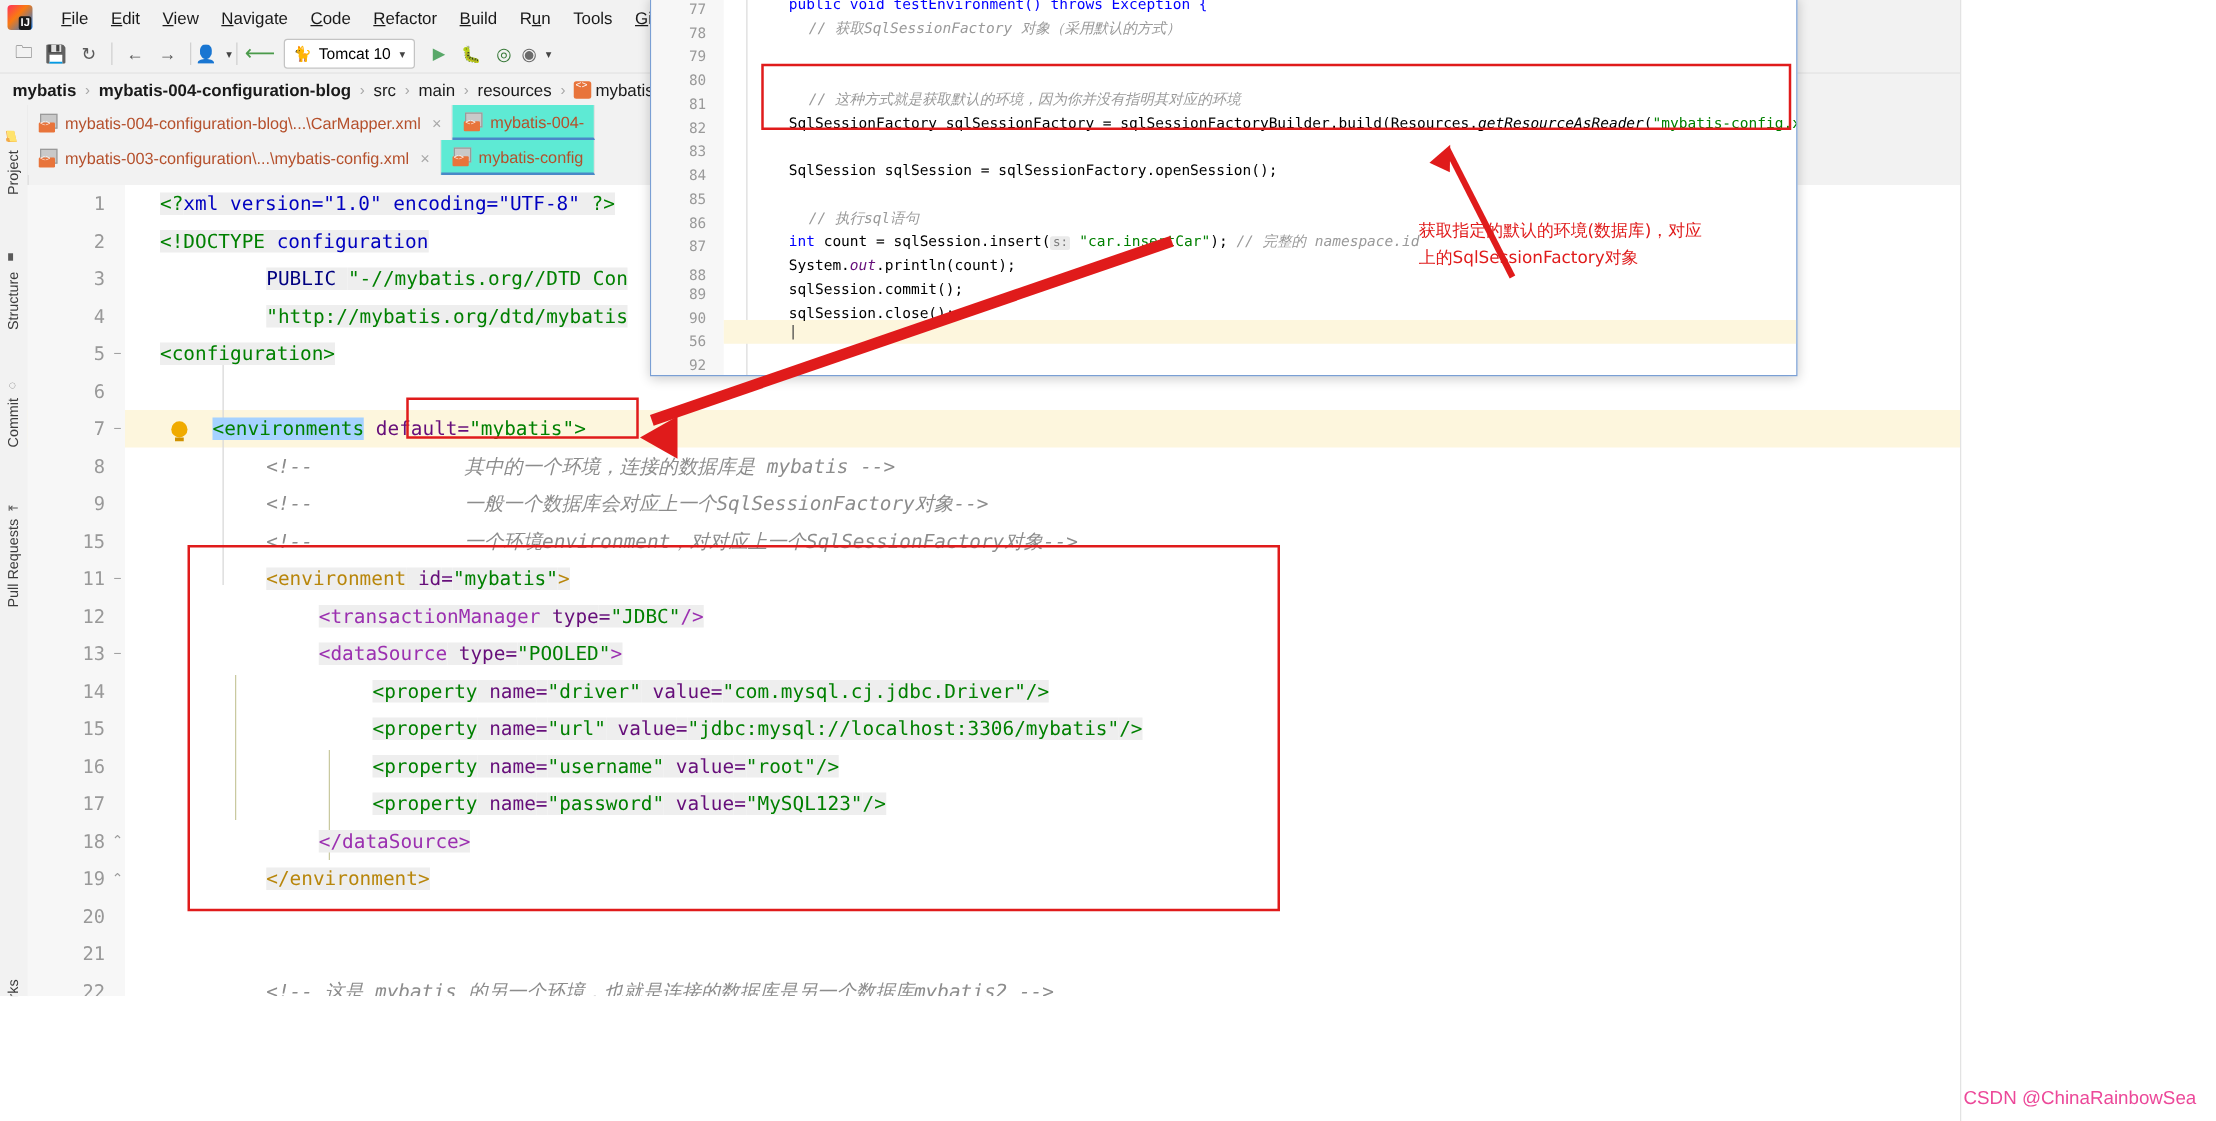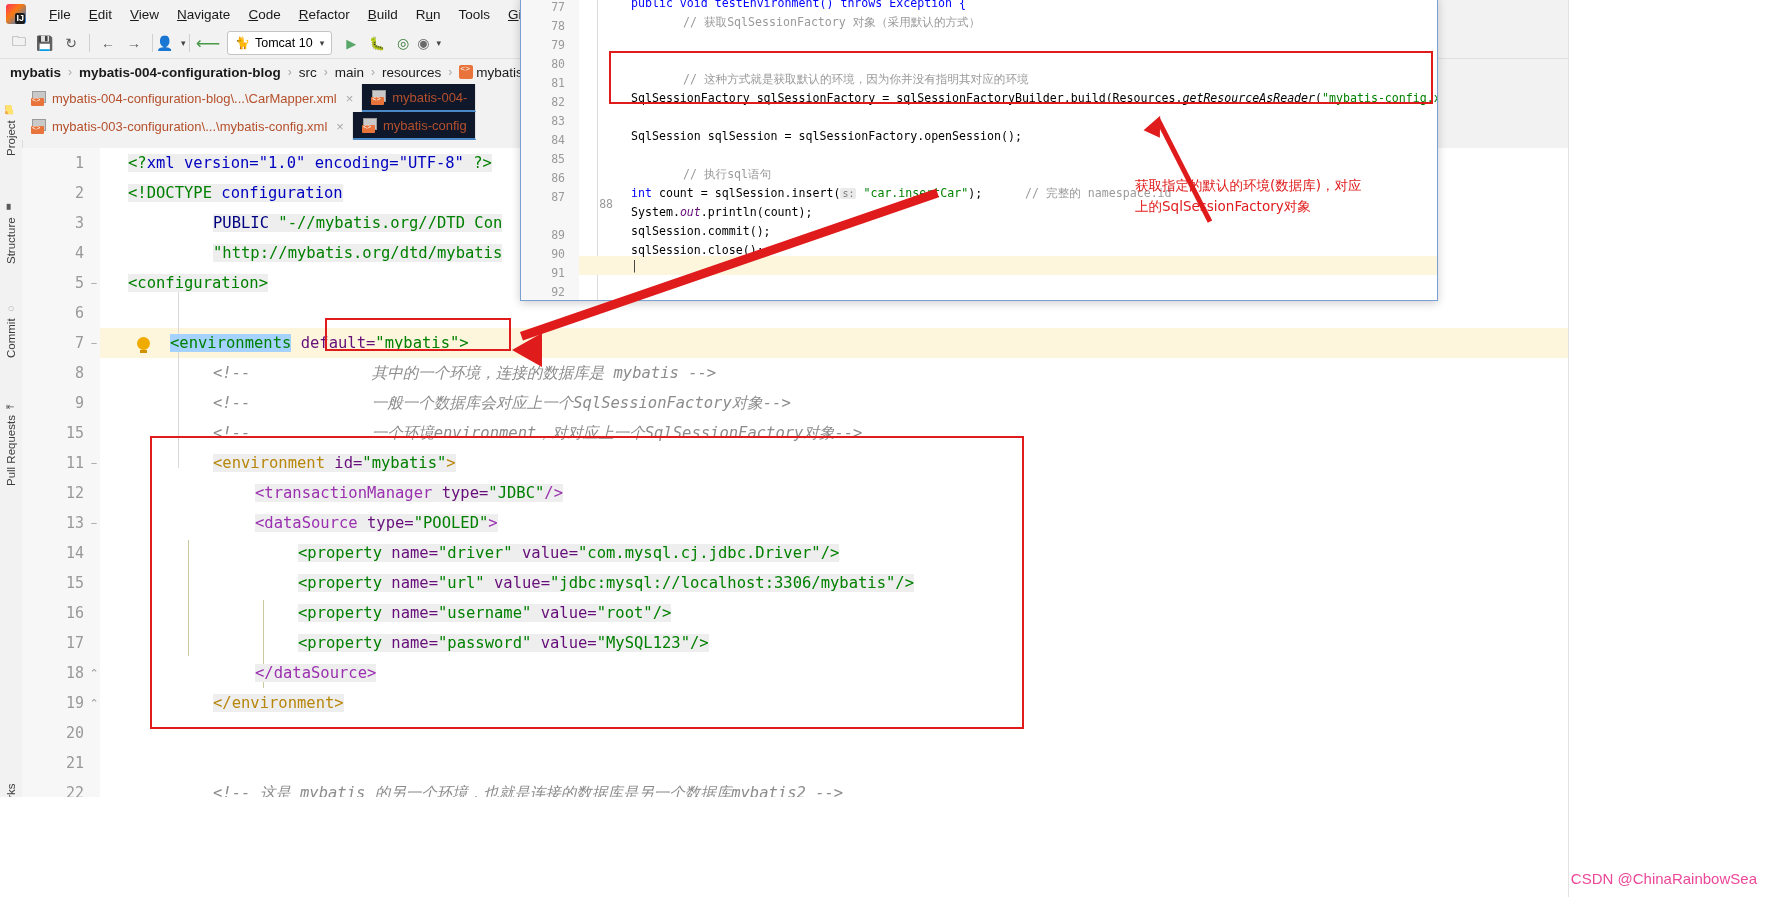--- a/index.html
+++ b/index.html
@@ -44,21 +44,21 @@
   
   .rail{position:absolute;left:0;top:84px;width:22px;height:713px;background:#f2f2f2;border-right:1px solid #dcdcdc;}
   .rail-item{writing-mode:vertical-rl;transform:rotate(180deg);font-size:11.5px;color:#3c3c3c;
     margin:0 auto;display:flex;align-items:center;gap:4px;padding:8px 0;width:22px;box-sizing:border-box;justify-content:flex-start;}
   .rail-ico{font-size:10px;color:#5a5a5a;transform:rotate(90deg);}
 
   
   .tabrow{display:flex;height:28px;background:#f2f2f2;align-items:stretch;}
   .tab{display:flex;align-items:center;padding:0 8px 0 9px;font-size:13px;color:#b5502c;gap:6px;
     border-right:1px solid #e2e2e2;white-space:nowrap;}
-  .tab.active{background:#0f172a;border-bottom:2px solid #4a88c7;}
+  .tab.active{background:#5eead4;border-bottom:2px solid #4a88c7;}
   .tab .xico{color:#a9a9a9;font-size:13px;margin-left:3px;}
   .xmlico{width:15px;height:15px;position:relative;flex:none;}
   .xmlico .pg{position:absolute;left:1px;top:0;width:12px;height:10px;background:#c9c9c9;border:1px solid #9a9a9a;}
   .xmlico .tg{position:absolute;left:0;bottom:0;width:13px;height:8px;background:#e8743b;border-radius:1px;}
   .xmlico .tg::after{content:"<>";position:absolute;left:1px;top:-2px;font-size:7px;color:#fff;font-family:"Liberation Mono",monospace;}
 
   
   .editor{position:absolute;left:22px;top:148px;right:0;bottom:0;background:#ffffff;overflow:hidden;}
   .gutter{position:absolute;left:0;top:0;width:78px;height:100%;background:#f7f7f7;}
   .codearea{position:absolute;left:78px;top:0;right:0;bottom:0;}
@@ -92,21 +92,21 @@
   .popup{position:absolute;left:520px;top:-3px;width:916px;height:302px;background:#ffffff;
     border:1px solid #7a9fd4;box-shadow:0 2px 9px rgba(0,0,0,.20);overflow:hidden;}
   .pgutter{position:absolute;left:0;top:0;width:58px;height:100%;background:#f7f7f7;}
   .pline{position:absolute;left:60px;height:19px;line-height:19px;
     font-family:"DejaVu Sans Mono","Liberation Mono",monospace;font-size:11.6px;white-space:pre;}
   .plnum{position:absolute;left:0;width:44px;text-align:right;color:#9a9a9a;
     font-family:"DejaVu Sans Mono","Liberation Mono",monospace;font-size:11.5px;height:19px;line-height:19px;}
   .pvbar{position:absolute;left:76px;top:0;width:1px;height:100%;background:#dcdcdc;}
   .p-hl{position:absolute;left:58px;right:0;height:19px;background:#fdf6dd;}
   .j-kw{color:#0000ff;}
-  .j-cmt{color:#9a9a9a;margin-left:36px;}
+  .j-cmt{color:#9a9a9a;font-style:italic;}
   .j-str{color:#008000;}
   .j-it{font-style:italic;}
   .j-field{color:#660e7a;font-style:italic;}
   .j-hint{background:#eaeaea;color:#7a7a7a;font-size:10px;padding:0 2px;border-radius:2px;}
 
   .note{position:absolute;color:#e01b1b;font-size:13.5px;line-height:20px;
     font-family:"DejaVu Sans","Liberation Sans",sans-serif;white-space:pre;}
 
   .watermark{position:absolute;right:16px;bottom:10px;color:#ec4899;font-size:15px;}
   .rightpane{position:absolute;left:1568px;top:0;width:205px;height:897px;background:#fff;}
@@ -320,24 +320,24 @@
     <div class="plnum" style="top:19px;">78</div>
     <div class="plnum" style="top:38px;">79</div>
     <div class="plnum" style="top:57px;">80</div>
     <div class="plnum" style="top:76px;">81</div>
     <div class="plnum" style="top:95px;">82</div>
     <div class="plnum" style="top:114px;">83</div>
     <div class="plnum" style="top:133px;">84</div>
     <div class="plnum" style="top:152px;">85</div>
     <div class="plnum" style="top:171px;">86</div>
     <div class="plnum" style="top:190px;">87</div>
-    <div class="plnum" style="top:197px;padding-left:48px;">88</div>
+    <div class="plnum" style="top:213px;">88</div>
     <div class="plnum" style="top:228px;">89</div>
     <div class="plnum" style="top:247px;">90</div>
-    <div class="plnum" style="top:266px;">91</div>
+    <div class="plnum" style="top:266px;">56</div>
     <div class="plnum" style="top:285px;">92</div>
 
     <div class="pline" style="top:-4px;left:110px;"><span class="j-kw">public void testEnvironment() throws Exception {</span></div>
     <div class="pline" style="top:15px;left:126px;"><span class="j-cmt">// 获取SqlSessionFactory 对象（采用默认的方式）</span></div>
     <div class="pline" style="top:72px;left:126px;"><span class="j-cmt">// 这种方式就是获取默认的环境，因为你并没有指明其对应的环境</span></div>
     <div class="pline" style="top:91px;left:110px;"><span>SqlSessionFactory sqlSessionFactory = sqlSessionFactoryBuilder.build(Resources.</span><span class="j-it">getResourceAsReader</span><span>(</span><span class="j-str">"mybatis-config.xml"</span></div>
     <div class="pline" style="top:129px;left:110px;"><span>SqlSession sqlSession = sqlSessionFactory.openSession();</span></div>
     <div class="pline" style="top:167px;left:126px;"><span class="j-cmt">// 执行sql语句</span></div>
     <div class="pline" style="top:186px;left:110px;"><span class="j-kw">int</span><span> count = sqlSession.insert(</span><span class="j-hint">s:</span><span class="j-str"> "car.insertCar"</span><span>); </span><span class="j-cmt">// 完整的 namespace.id</span></div>
     <div class="pline" style="top:205px;left:110px;"><span>System.</span><span class="j-field">out</span><span>.println(count);</span></div>

